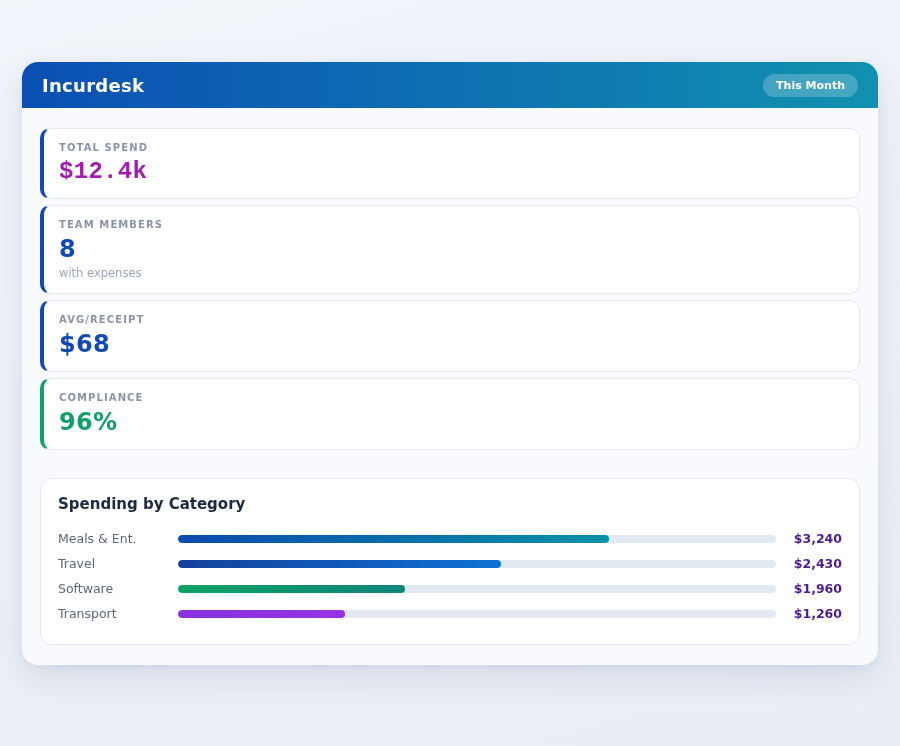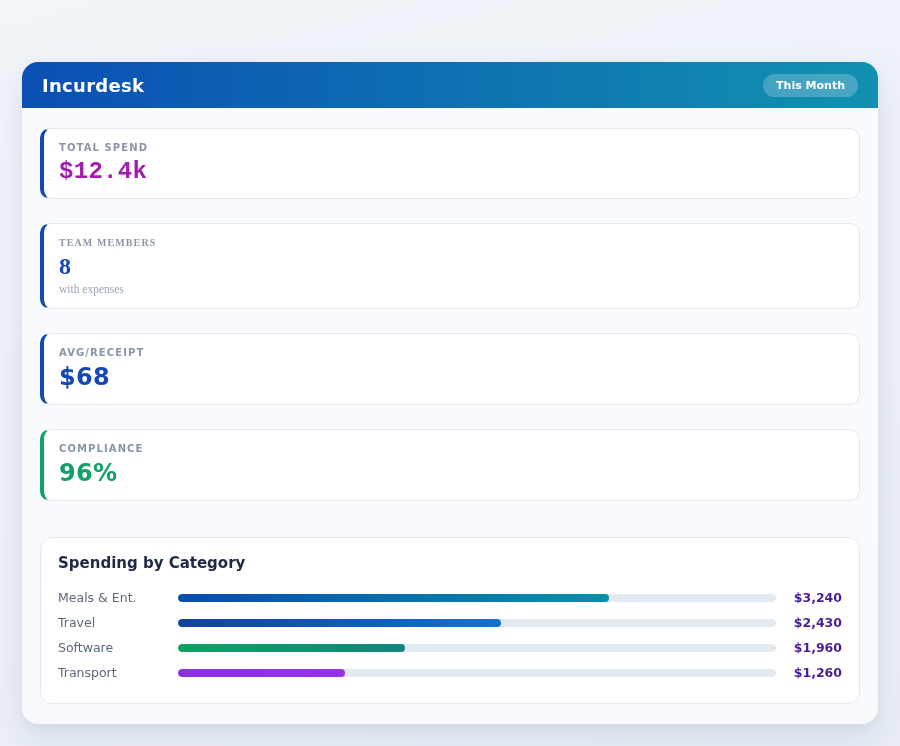--- a/index.html
+++ b/index.html
@@ -42,21 +42,21 @@
   }
   .panel-body {
     padding: 20px 18px 20px 18px;
   }
   .stat-card {
     background: #ffffff;
     border: 1px solid #e4e9f1;
     border-left: 4px solid var(--accent_blue, #1349b5);
     border-radius: 10px;
     padding: 13px 6px 13px 15px;
-    margin-bottom: 24px;
+    margin-bottom: 6px;
   }
   .stat-label {
     font-size: 10px;
     font-weight: bold;
     letter-spacing: 1.1px;
     text-transform: uppercase;
     color: #8a94a7;
   }
   .stat-value {
     margin-top: 5px;
@@ -65,21 +65,21 @@
     color: var(--accent_blue, #1349b5);
     letter-spacing: 0.3px;
   }
   .stat-sub {
     margin-top: 3px;
     font-size: 11.5px;
     color: #9ba5b5;
   }
   .stat-sub:empty { display: none; }
   .chart-card {
-    margin-top: 36px;
+    margin-top: 28px;
     background: #ffffff;
     border: 1px solid #e4e9f1;
     border-radius: 12px;
     padding: 16px 17px 18px 17px;
   }
   .chart-title {
     font-size: 15px;
     font-weight: bold;
     color: #1d2a43;
     margin-bottom: 13px;
@@ -121,21 +121,21 @@
     <div class="period-badge">This Month</div>
   </div>
 
   <div class="panel-body">
 
     <div class="stat-card" style="border-left-color: rgb(19, 73, 181);">
       <div class="stat-label">TOTAL SPEND</div>
       <div class="stat-value" style="color: #a21caf; font-family: Liberation Mono, monospace;">$12.4k</div>
     </div>
 
-    <div class="stat-card" style="border-left-color: rgb(19, 73, 181); font-family: Liberation Serif, serif;">
+    <div class="stat-card" style="border-left-color: rgb(19, 73, 181);">
       <div class="stat-label">TEAM MEMBERS</div>
       <div class="stat-value" style="color: rgb(19, 73, 181);">8</div>
       <div class="stat-sub">with expenses</div>
     </div>
 
     <div class="stat-card" style="border-left-color: rgb(19, 73, 181);">
       <div class="stat-label">AVG/RECEIPT</div>
       <div class="stat-value" style="color: rgb(19, 73, 181);">$68</div>
 
     </div>

